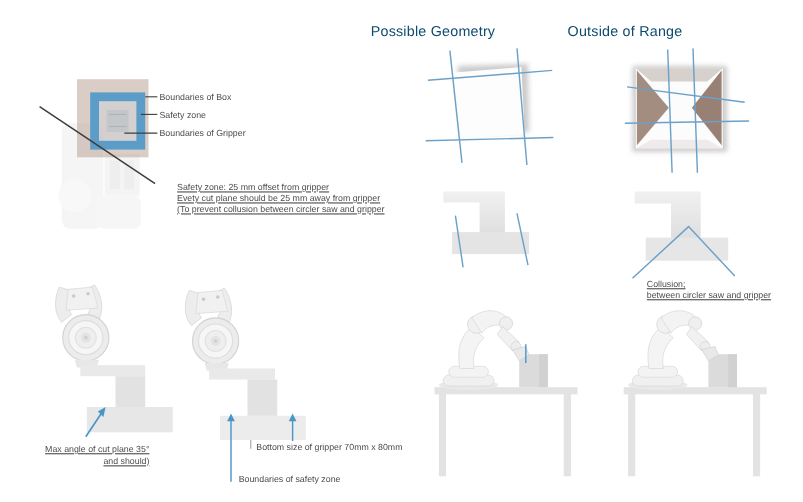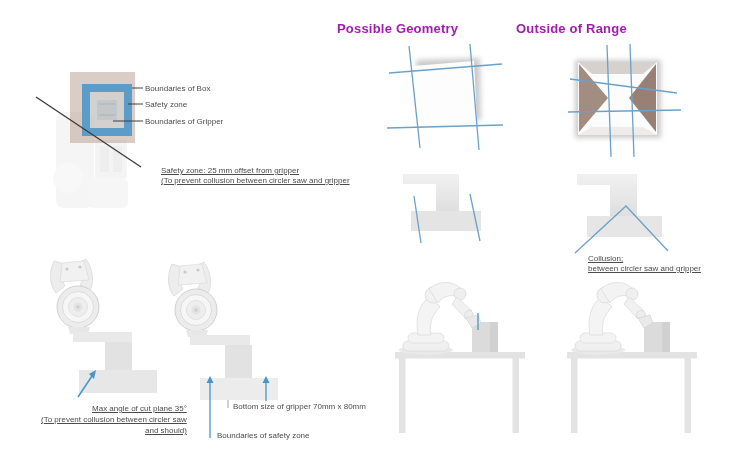--- a/index.html
+++ b/index.html
@@ -1,19 +1,19 @@
 <!DOCTYPE html>
 <html><head>
 <meta charset="utf-8">
 <style>
   html,body{margin:0;padding:0;background:#fff;}
   .canvas{position:relative;width:730px;height:456px;background:#ffffff;
           font-family:"Liberation Sans","DejaVu Sans",sans-serif;overflow:hidden;}
   .art{position:absolute;left:0;top:0;}
-  .h1{position:absolute;font-size:13px;font-weight:700;color:#a21caf;white-space:nowrap;letter-spacing:.2px;}
+  .h1{position:absolute;font-size:13px;font-weight:400;color:#0c4a6e;white-space:nowrap;letter-spacing:.2px;}
   .lbl{position:absolute;font-size:8px;color:#4c4c4c;white-space:nowrap;}
   .note{position:absolute;font-size:8px;color:#4c4c4c;white-space:nowrap;text-decoration:underline;}
   .note div{line-height:10px;}
   .note.wide div{line-height:11px;text-align:right;}
 </style>
 </head>
 <body>
 
 <div class="canvas">
 
@@ -157,26 +157,26 @@
 
   <div class="h1" style="left:337px;top:21px">Possible Geometry</div>
   <div class="h1" style="left:516px;top:21px">Outside of Range</div>
 
   <div class="lbl" style="left:145px;top:84px">Boundaries of Box</div>
   <div class="lbl" style="left:145px;top:100px">Safety zone</div>
   <div class="lbl" style="left:145px;top:117px">Boundaries of Gripper</div>
 
   <div class="note" style="left:161px;top:166px">
     <div>Safety zone: 25 mm offset from gripper</div>
+    <div>Evety cut plane should be 25 mm away from gripper</div>
     <div>(To prevent collusion between circler saw and gripper</div>
   </div>
 
   <div class="note wide" style="left:41px;top:403px">
     <div>Max angle of cut plane 35°</div>
-    <div>(To prevent collusion between circler saw</div>
     <div>and should)</div>
   </div>
 
   <div class="note" style="left:588px;top:254px">
     <div>Collusion;</div>
     <div>between circler saw and gripper</div>
   </div>
 
   <div class="lbl" style="left:233px;top:402px">Bottom size of gripper 70mm x 80mm</div>
   <div class="lbl" style="left:217px;top:431px">Boundaries of safety zone</div>

